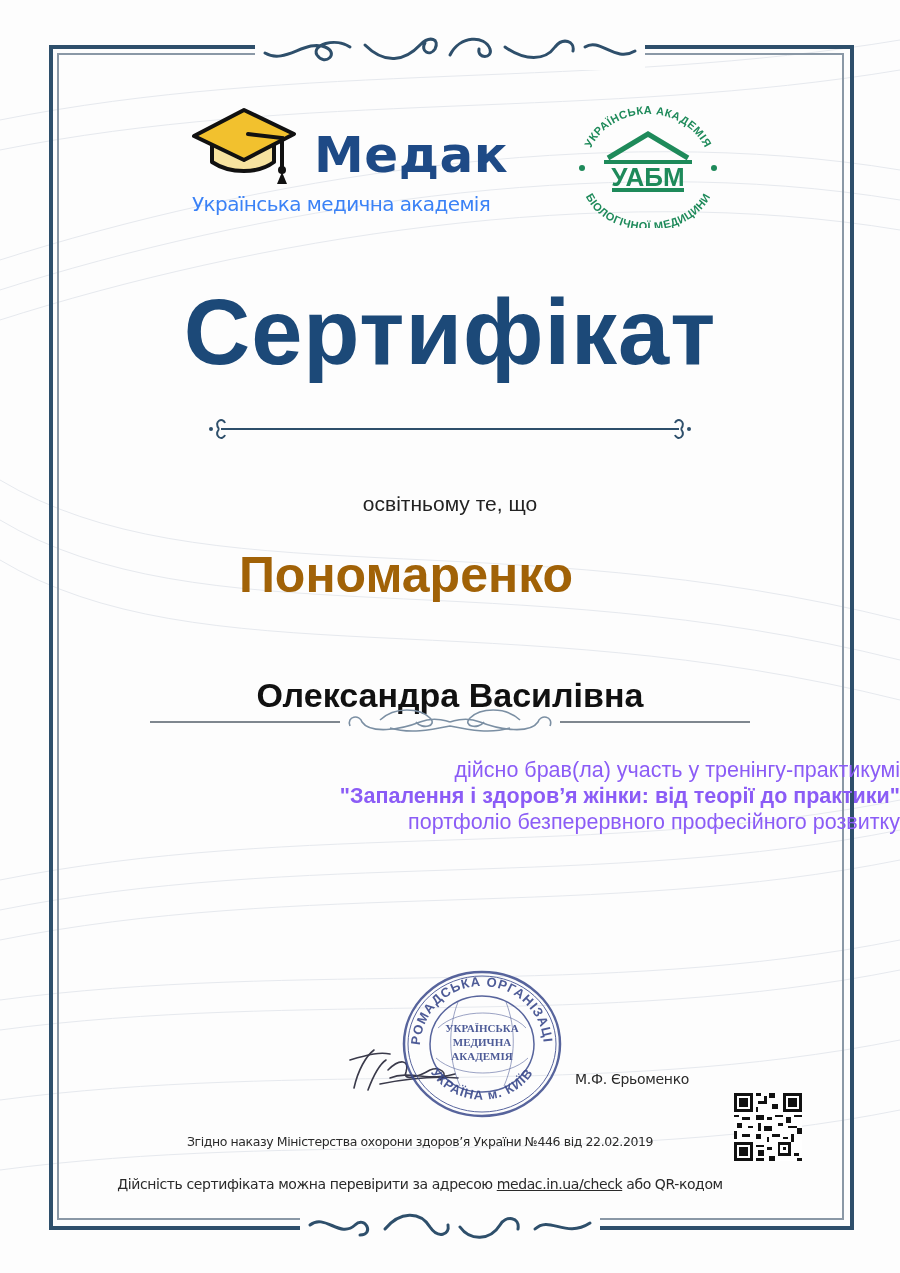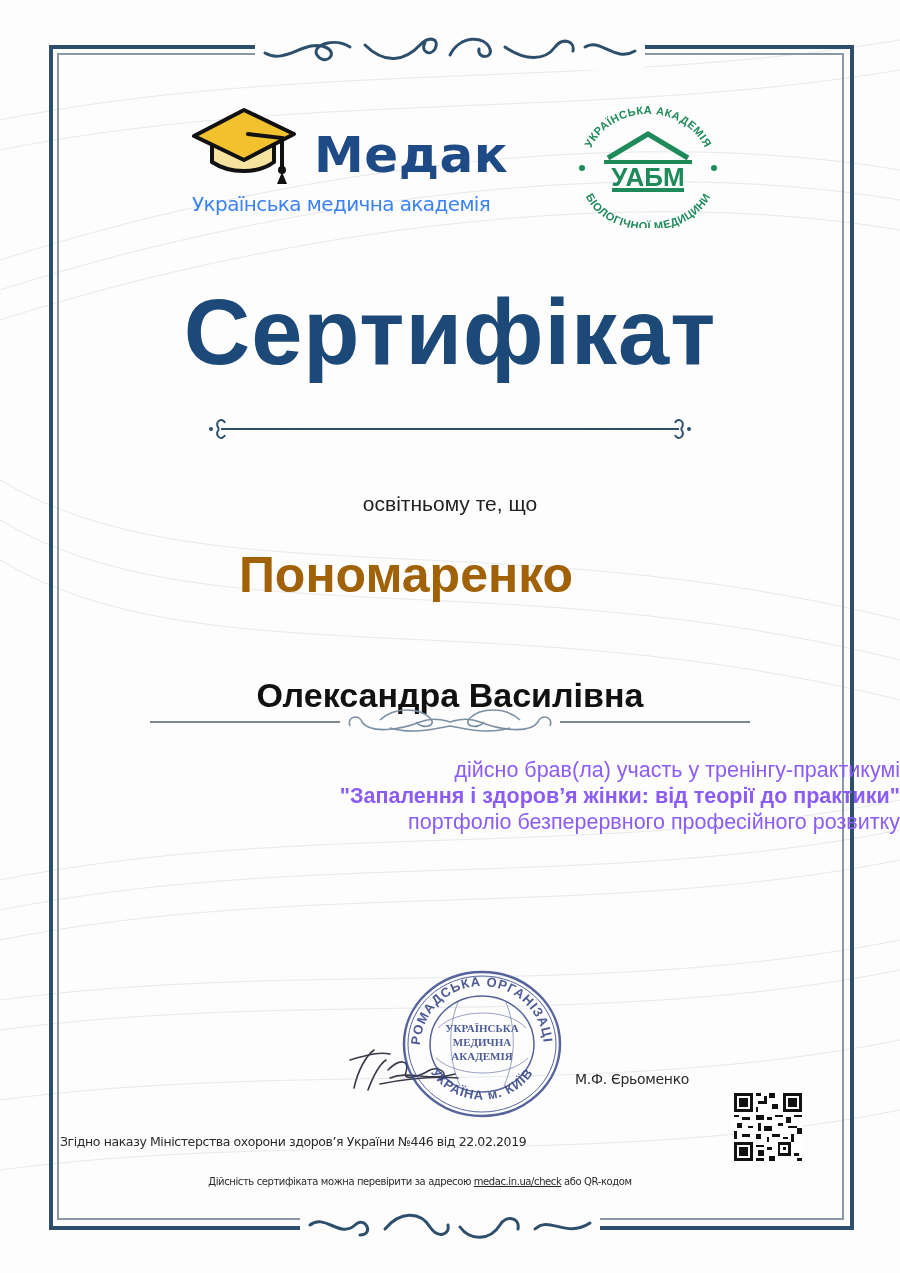--- a/index.html
+++ b/index.html
@@ -71,27 +71,27 @@
     color: #2a2a2a; font-family: "DejaVu Sans", sans-serif; letter-spacing: -0.3px;
   }
   .signature { position: absolute; left: 340px; top: 1030px; width: 120px; height: 70px; }
   .stamp { position: absolute; left: 398px; top: 968px; width: 168px; height: 150px; }
   .signer-name {
     position: absolute; left: 575px; top: 1071px; font-size: 14px; color: #2a2a2a;
     font-family: "DejaVu Sans", sans-serif; letter-spacing: -0.3px;
   }
   .qr { position: absolute; left: 734px; top: 1093px; width: 68px; height: 68px; }
   .footnote {
-    position: absolute; left: 60px; width: 720px; top: 1133px; text-align: left;
+    position: absolute; left: 60px; width: 720px; top: 1133px; text-align: center;
     font-size: 12.5px; line-height: 18px; color: #2a2a2a;
     font-family: "DejaVu Sans", sans-serif; letter-spacing: -0.4px;
   }
   .verify {
     position: absolute; left: 60px; width: 720px; top: 1176px; text-align: center;
-    font-size: 10px; color: #2a2a2a;
+    font-size: 14px; color: #2a2a2a;
     font-family: "DejaVu Sans", sans-serif; letter-spacing: -0.4px;
   }
   .verify .link { text-decoration: underline; }
 </style>
 </head>
 <body>
 
 <svg class="bg-waves" viewBox="0 0 900 1273">
   <g fill="none" stroke="#e6e9ee" stroke-width="1">
     <path d="M0 260 C 250 180, 600 120, 900 170"></path>

